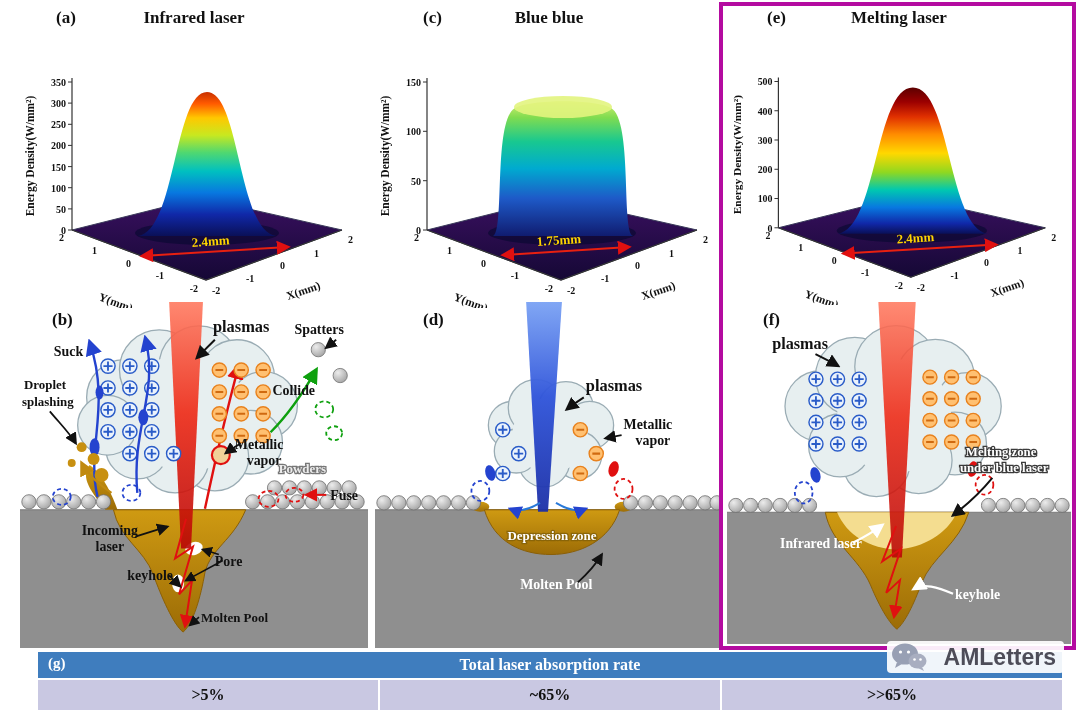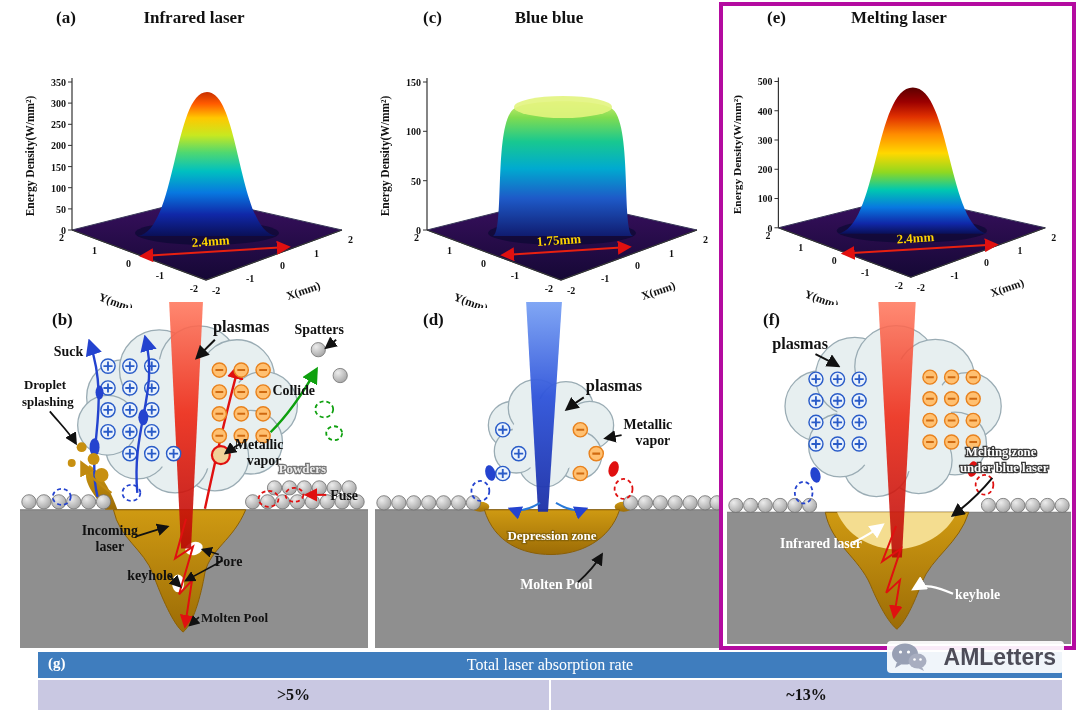--- a/index.html
+++ b/index.html
@@ -20,21 +20,21 @@
   .wlb{fill:#fff}
   .outl{paint-order:stroke;stroke:#777;stroke-width:2.5px;fill:#ececec}
   .outg{paint-order:stroke;stroke:#8a6508;stroke-width:2.6px;fill:#fff}
   .outk{paint-order:stroke;stroke:#3a3a3a;stroke-width:2.6px;fill:#fff}
   .hibox{position:absolute;left:719px;top:2px;width:357px;height:648px;
          border:4px solid #b40ba0;box-sizing:border-box;pointer-events:none}
   .gtable{position:absolute;left:38px;top:652px;width:1024px}
   .ghead{position:relative;height:26px;background:#3f7dbe;color:#fff;
          display:flex;align-items:center;justify-content:center}
   .gtag{position:absolute;left:10px;top:3px;font-weight:bold;font-size:15px}
-  .ghead-title{font-weight:normal;font-size:16px}
+  .ghead-title{font-weight:bold;font-size:16px}
   .gbody{display:flex;gap:2px;background:#fff;margin-top:2px}
   .gcell{flex:1;height:30px;background:#c9c8e2;display:flex;align-items:center;
          justify-content:center;font-weight:bold;font-size:16px;color:#111}
   .wm{position:absolute;right:16px;top:641px;display:flex;align-items:center;gap:17px;
       background:rgba(255,255,255,.92);padding:1px 8px 1px 4px;border-radius:4px}
   .wm-text{font-family:"Liberation Sans",sans-serif;font-size:23px;font-weight:bold;color:#4d4d58}
 </style>
 </head>
 <body>
 
@@ -531,21 +531,22 @@
 
   <div class="hibox"></div>
 
   <div class="gtable">
     <div class="ghead">
       <span class="gtag">(g)</span>
       <span class="ghead-title">Total laser absorption rate</span>
     </div>
     <div class="gbody">
       <div class="gcell">&gt;5%</div>
-      <div class="gcell">~13%</div>
+      <div class="gcell">~65%</div>
+      <div class="gcell">&gt;&gt;65%</div>
     </div>
   </div>
 
   <div class="wm">
     <svg width="36" height="30" viewBox="0 0 36 30">
       <ellipse cx="14" cy="12" rx="13" ry="10.5" fill="#98a0b4"></ellipse>
       <path d="M6,20 L4,26 L11,22 Z" fill="#98a0b4"></path>
       <circle cx="9.5" cy="10" r="1.6" fill="#fff"></circle>
       <circle cx="17.5" cy="10" r="1.6" fill="#fff"></circle>
       <ellipse cx="26.5" cy="19" rx="9" ry="7.5" fill="#a8aec0"></ellipse>

